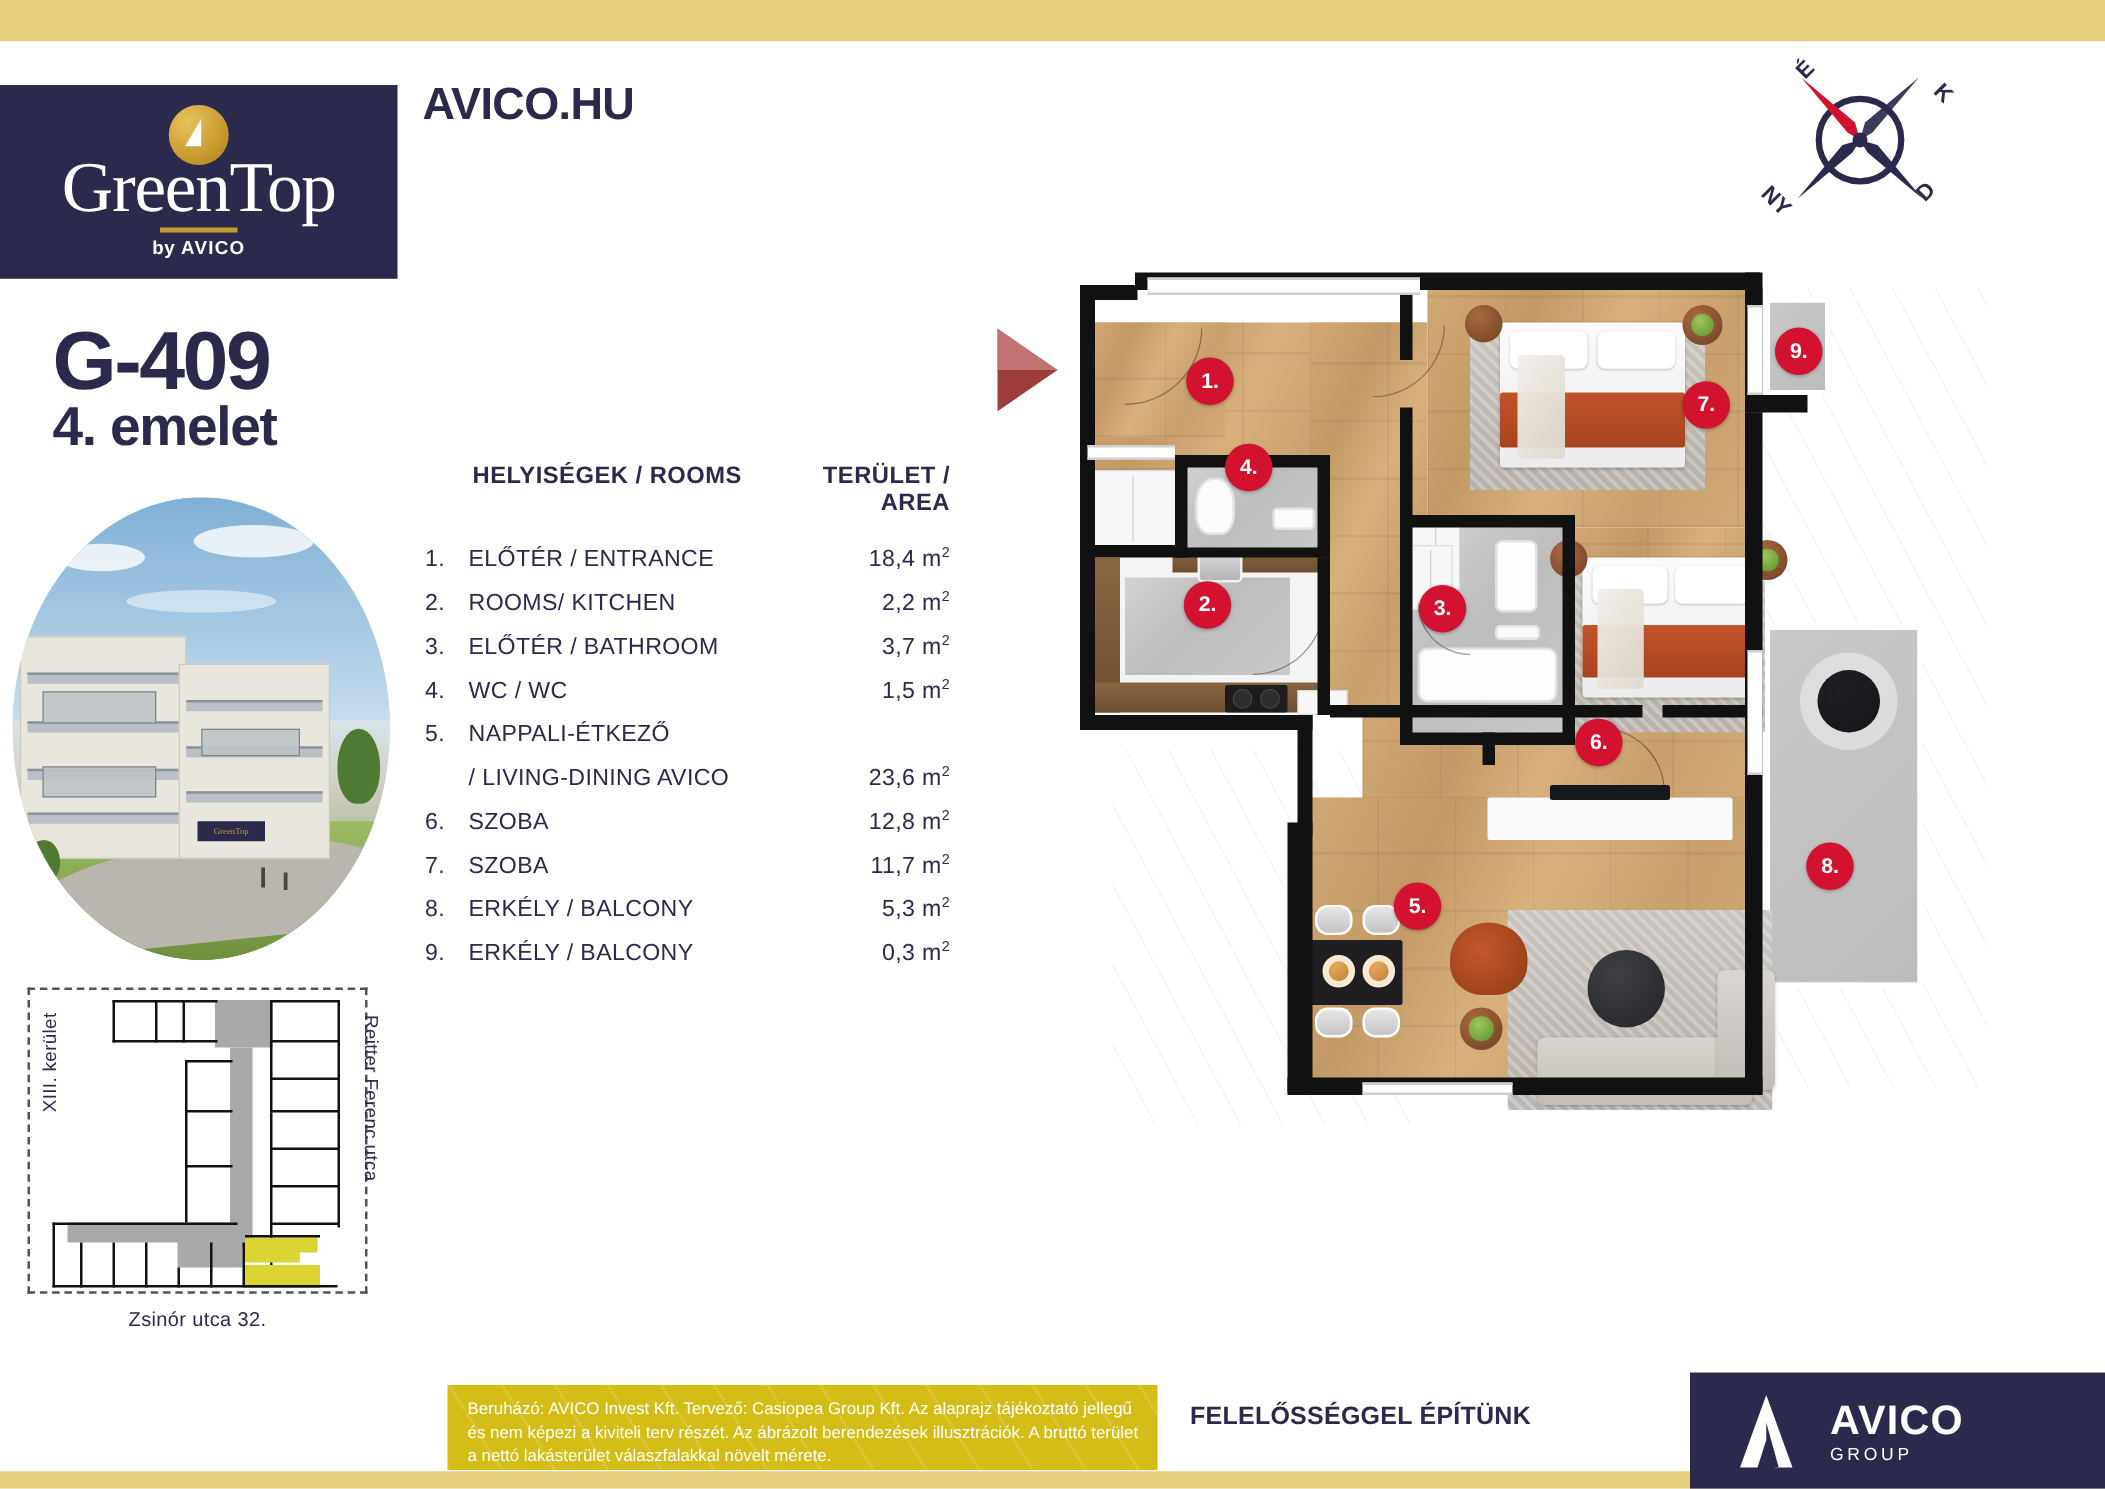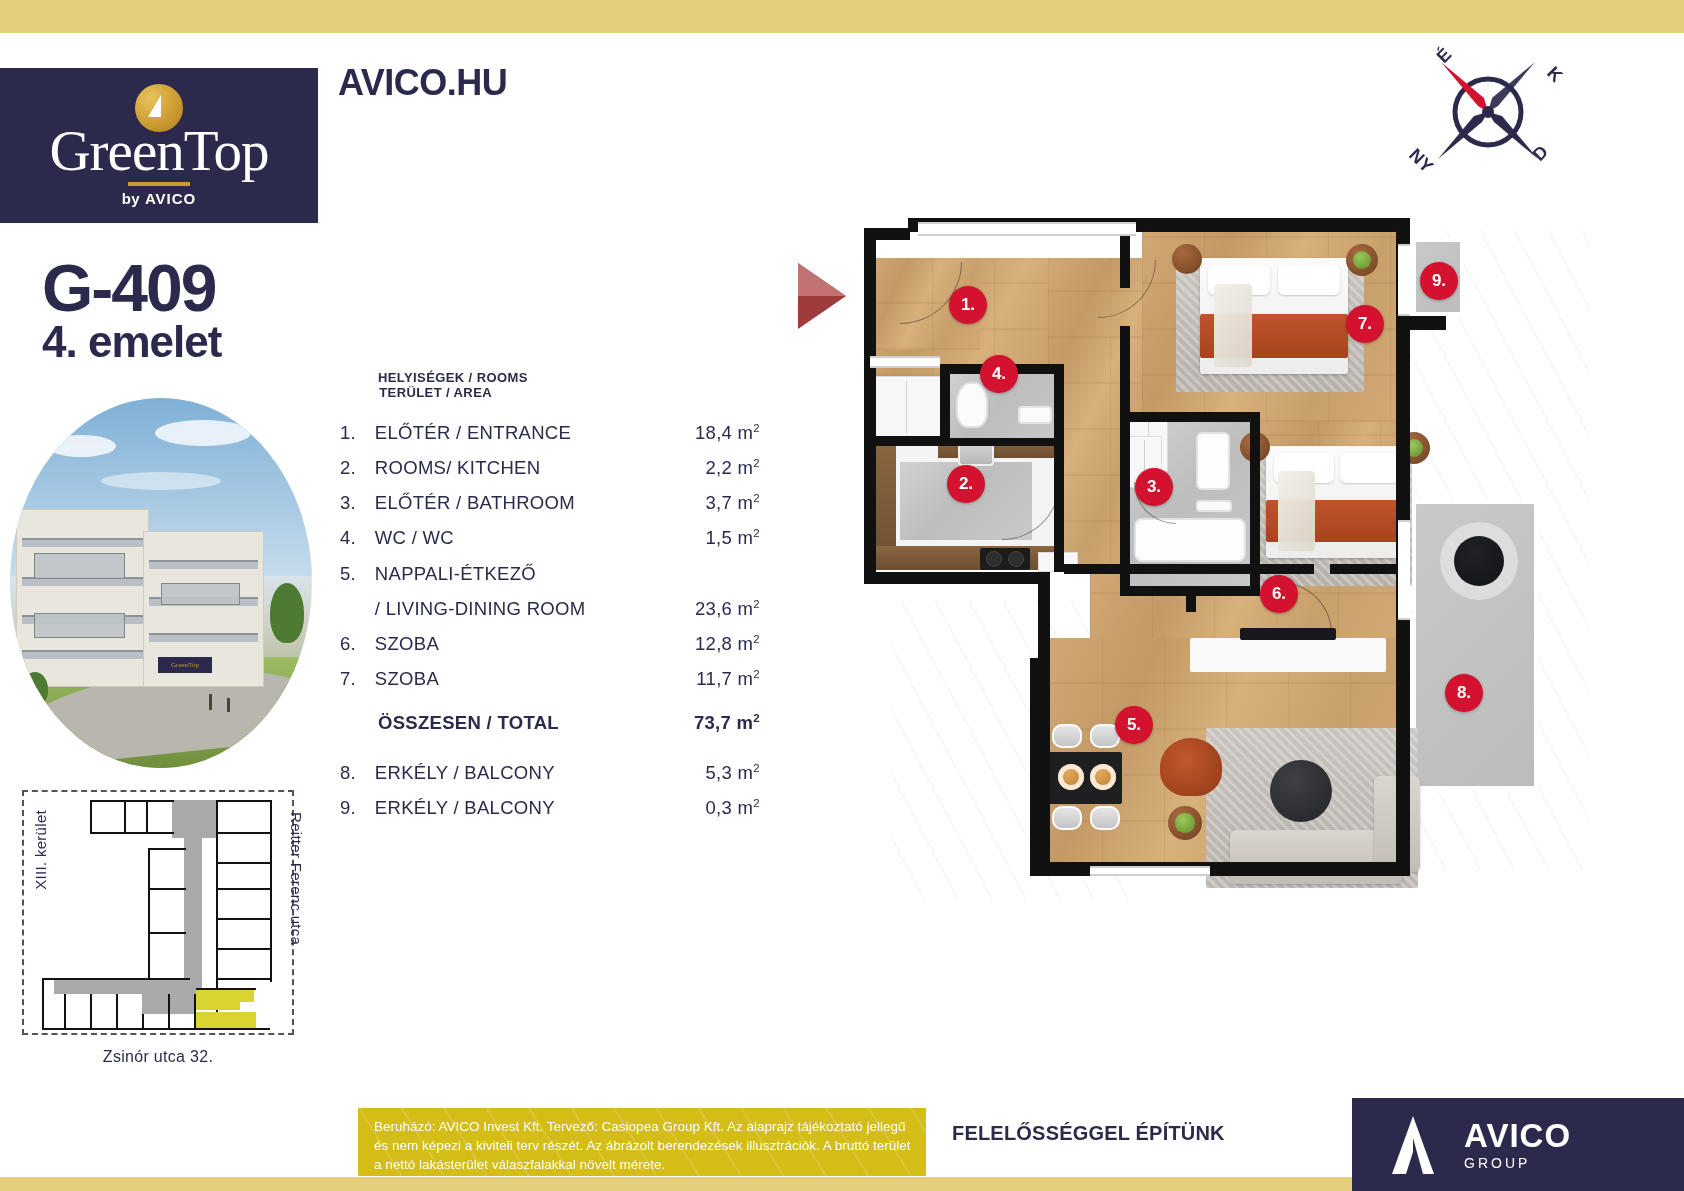--- a/index.html
+++ b/index.html
@@ -99,23 +99,22 @@
     font-family: "Liberation Serif", serif;
   }
   .ph-tree {
     position: absolute; background: #4f7a33; border-radius: 50% 50% 44% 44%;
   }
   .ph-person { position: absolute; width: 3px; background: #4a4436; }
 
   
   .rooms { position: absolute; left: 340px; top: 370px; width: 420px; }
   .rooms-head {
-    display: flex; font-size: 13px; font-weight: bold; letter-spacing: .4px;
+    display: flex; font-size: 19px; font-weight: bold; letter-spacing: .4px;
     margin-bottom: 22px;
-    flex-direction: column;
   }
   .rooms-head .c-name { width: 268px; padding-left: 38px; }
   .rooms-head .c-area { width: 152px; text-align: right; }
   .room-row {
     display: flex; align-items: flex-start;
     font-size: 18.5px; letter-spacing: .3px; margin-bottom: 13px;
   }
   .room-row .c-idx { width: 38px; }
   .room-row .c-name { width: 268px; }
   .room-row .c-area { width: 152px; text-align: right; white-space: nowrap; }
@@ -504,38 +503,34 @@
       <div class="c-name">WC / WC</div>
       <div class="c-area"><span>1,5 m</span><sup>2</sup></div>
     </div>
     <div class="room-row">
       <div class="c-idx">5.</div>
       <div class="c-name">NAPPALI-ÉTKEZŐ</div>
       <div class="c-area"><span></span></div>
     </div>
     <div class="room-row cont">
       <div class="c-idx">—</div>
-      <div class="c-name">/ LIVING-DINING ROOM</div>
+      <div class="c-name">/ LIVING-DINING AVICO</div>
       <div class="c-area"><span>23,6 m</span><sup>2</sup></div>
     </div>
     <div class="room-row">
       <div class="c-idx">6.</div>
       <div class="c-name">SZOBA</div>
       <div class="c-area"><span>12,8 m</span><sup>2</sup></div>
     </div>
     <div class="room-row">
       <div class="c-idx">7.</div>
       <div class="c-name">SZOBA</div>
       <div class="c-area"><span>11,7 m</span><sup>2</sup></div>
     </div>
 
-    <div class="room-row total">
-      <div class="c-name">ÖSSZESEN / TOTAL</div>
-      <div class="c-area"><span>73,7 m</span><sup>2</sup></div>
-    </div>
 
     <div class="room-row">
       <div class="c-idx">8.</div>
       <div class="c-name">ERKÉLY / BALCONY</div>
       <div class="c-area"><span>5,3 m</span><sup>2</sup></div>
     </div>
     <div class="room-row">
       <div class="c-idx">9.</div>
       <div class="c-name">ERKÉLY / BALCONY</div>
       <div class="c-area"><span>0,3 m</span><sup>2</sup></div>

